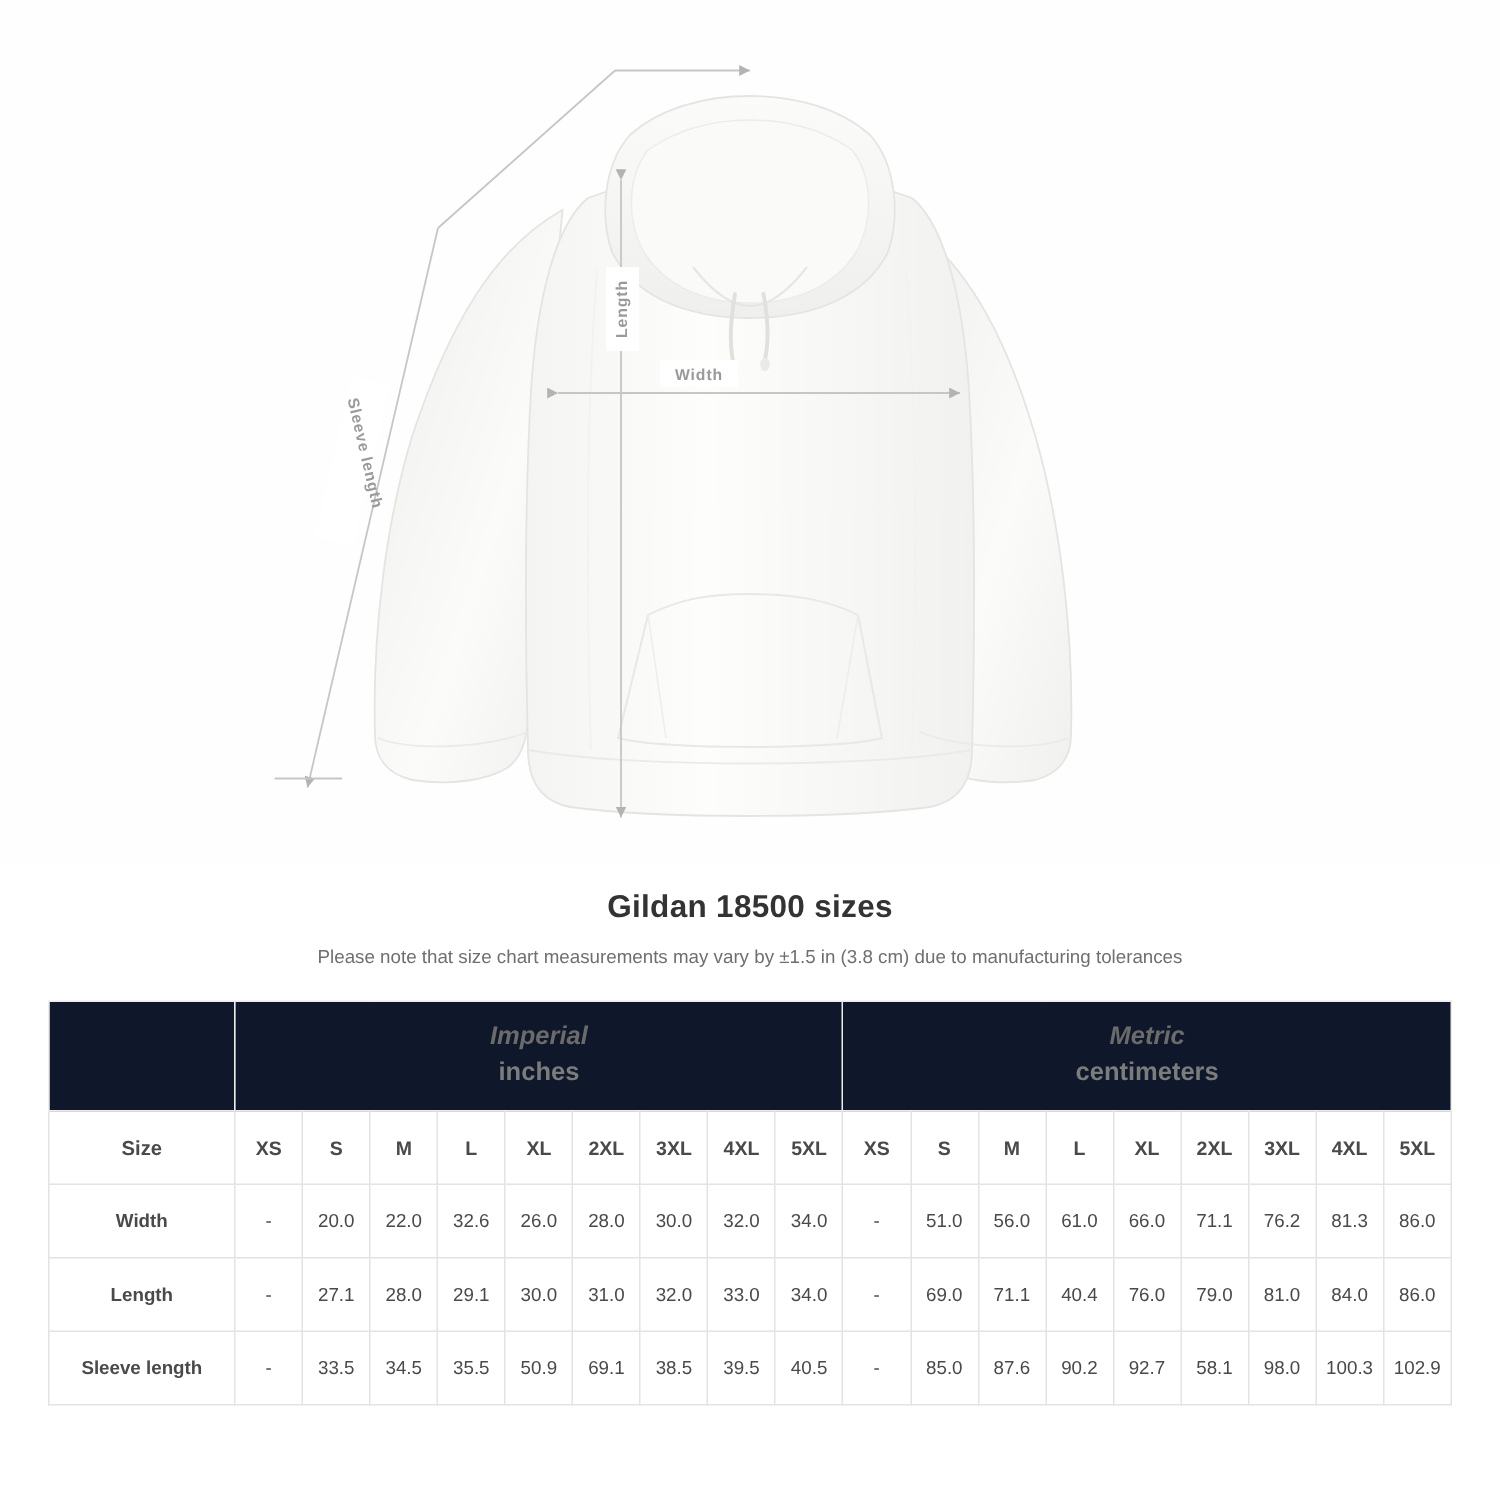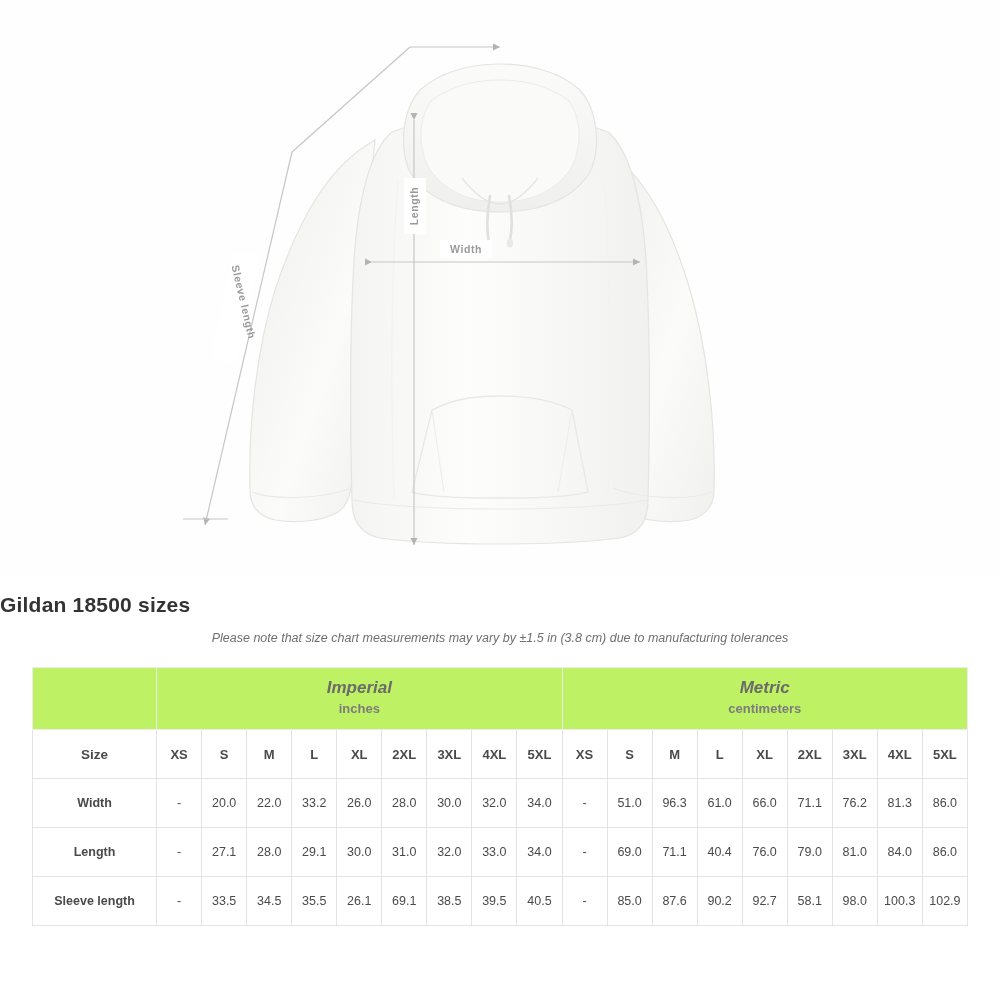--- a/index.html
+++ b/index.html
@@ -25,30 +25,30 @@
     width: 1000px;
     height: 575px;
     background: #fefefe;
   }
   .illustration svg {
     display: block;
   }
 
   
   .title {
+    text-align: center;
     font-size: 21px;
     font-weight: bold;
     color: #333333;
     margin-top: 18px;
     letter-spacing: 0.2px;
   }
   .subtitle {
     text-align: center;
     font-size: 12.5px;
-    font-style: italic;
     color: #6f6f6f;
     margin-top: 14px;
   }
 
   
   .table-wrap {
     margin: 22px 32px 0 32px;
   }
   table.size-chart {
     width: 936px;
@@ -59,34 +59,34 @@
   table.size-chart td {
     border: 1px solid #e3e3e3;
     text-align: center;
     color: #4a4a4a;
     font-size: 12.5px;
     height: 49px;
     padding: 0;
   }
   
   tr.unit-row th {
-    background: #bef264;
+    background: #0f172a;
     border: 1px solid #ececec;
-    height: 62px;
+    height: 73px;
     vertical-align: middle;
   }
   .unit-name {
     font-size: 17px;
     font-style: italic;
     font-weight: bold;
     color: #6b6b6b;
     line-height: 1.25;
   }
   .unit-sub {
-    font-size: 13px;
+    font-size: 17px;
     color: #7c7c7c;
     font-style: normal;
     line-height: 1.6;
   }
   tr.size-row th {
     background: #ffffff;
     font-size: 13px;
     font-weight: bold;
     color: #4a4a4a;
   }
@@ -253,29 +253,29 @@
           <th>3XL</th>
           <th>4XL</th>
           <th>5XL</th>
         </tr>
 
         <tr class="data-row">
           <td class="rowhead">Width</td>
           <td>-</td>
           <td>20.0</td>
           <td>22.0</td>
-          <td>33.2</td>
+          <td>32.6</td>
           <td>26.0</td>
           <td>28.0</td>
           <td>30.0</td>
           <td>32.0</td>
           <td>34.0</td>
           <td>-</td>
           <td>51.0</td>
-          <td>96.3</td>
+          <td>56.0</td>
           <td>61.0</td>
           <td>66.0</td>
           <td>71.1</td>
           <td>76.2</td>
           <td>81.3</td>
           <td>86.0</td>
         </tr>
 
         <tr class="data-row">
           <td class="rowhead">Length</td>
@@ -298,21 +298,21 @@
           <td>84.0</td>
           <td>86.0</td>
         </tr>
 
         <tr class="data-row">
           <td class="rowhead">Sleeve length</td>
           <td>-</td>
           <td>33.5</td>
           <td>34.5</td>
           <td>35.5</td>
-          <td>26.1</td>
+          <td>50.9</td>
           <td>69.1</td>
           <td>38.5</td>
           <td>39.5</td>
           <td>40.5</td>
           <td>-</td>
           <td>85.0</td>
           <td>87.6</td>
           <td>90.2</td>
           <td>92.7</td>
           <td>58.1</td>

